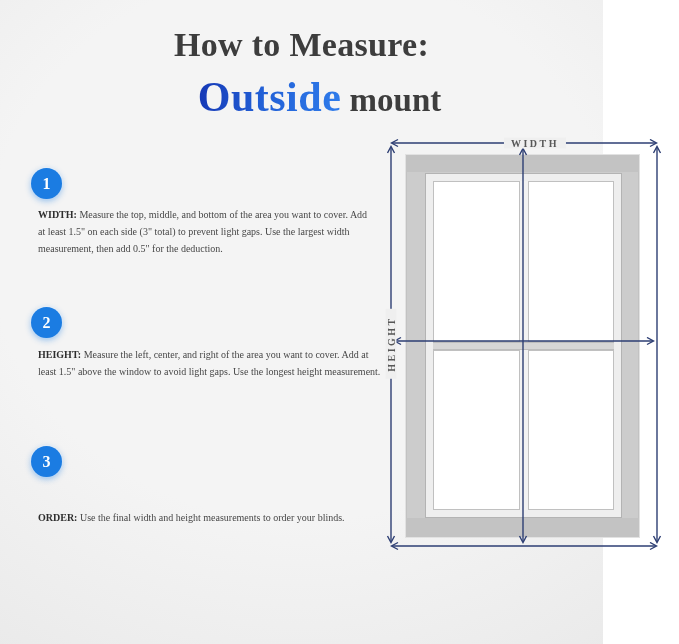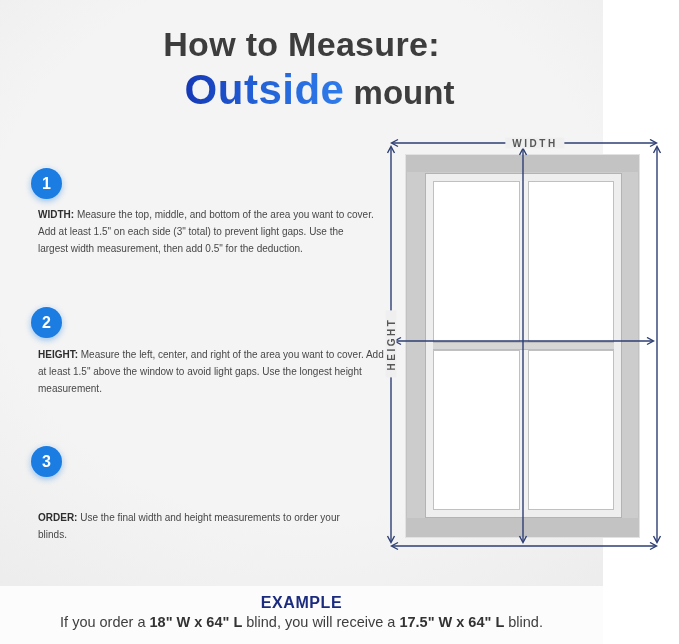--- a/index.html
+++ b/index.html
@@ -2,26 +2,27 @@
 <html><head>
 <meta charset="utf-8">
 <style>
   * { margin:0; padding:0; box-sizing:border-box; }
   html,body { width:679px; height:644px; }
   body { font-family:"Liberation Sans", sans-serif; overflow:hidden; }
 
   .poster{
     position:relative; width:603px; height:644px;
     background: radial-gradient(115% 95% at 50% 38%, #f4f4f4 45%, #e4e4e4 100%);
+    font-family: Liberation Serif, serif;
   }
 
   
   .title{ position:absolute; top:27px; left:0; width:100%; text-align:center; line-height:1.05; }
   .title-line1{ font-size:34px; font-weight:700; color:#3d3d3d; letter-spacing:.3px; }
-  .title-line2{ font-size:33px; font-weight:700; color:#3d3d3d; margin-top:5px;padding-left:36px; }
+  .title-line2{ font-size:33px; font-weight:700; color:#3d3d3d; margin-top:12px;padding-left:36px; }
   .outside-word{
     font-size:42px; font-weight:800; letter-spacing:.5px;
     background:linear-gradient(94deg,#1537b5 0%, #2260d6 45%, #2f7ceb 100%);
     -webkit-background-clip:text; background-clip:text; color:transparent;
   }
 
   
   .step-circle{
     position:absolute; width:31px; height:31px; border-radius:50%;
     background:#1b7ce2; color:#fff; font-size:16px; font-weight:700;
@@ -146,18 +147,14 @@
         <line x1="143" y1="19" x2="143" y2="412" marker-start="url(#ah)" marker-end="url(#ah)"></line>
 
         <line x1="15" y1="211" x2="273" y2="211" marker-start="url(#ah)" marker-end="url(#ah)"></line>
       </g>
     </svg>
 
     <span class="dim-label" id="width-label">WIDTH</span>
     <span class="dim-label" id="height-label">HEIGHT</span>
   </div>
 
-  <div class="example-band">
-    <div class="example-heading">EXAMPLE</div>
-    <div class="example-text"><span>If you order a </span><b>18" W x 64" L</b><span> blind, you will receive a </span><b>17.5" W x 64" L</b><span> blind.</span></div>
-  </div>
 
 </div>
 
 </body></html>

